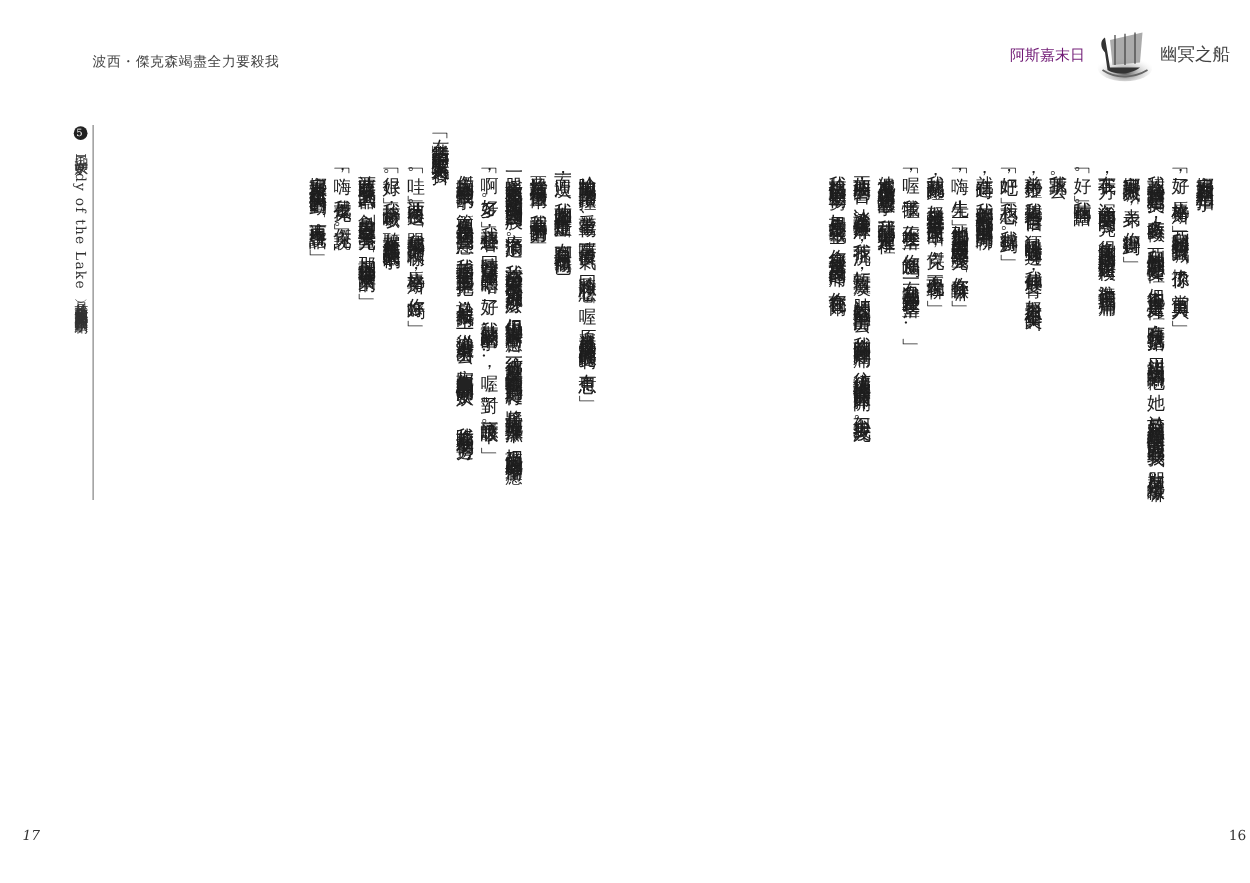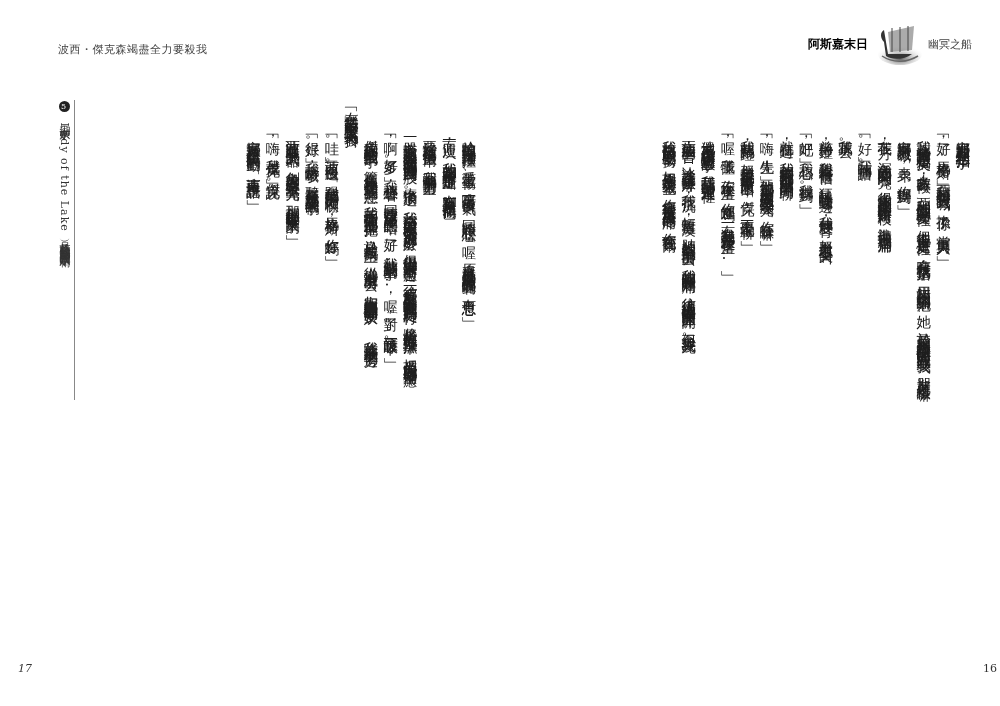--- a/index.html
+++ b/index.html
@@ -4,26 +4,26 @@
 <style>
   html, body { margin:0; padding:0; }
   body {
     width:1000px; height:706px; background:#ffffff; position:relative; overflow:hidden;
     font-family: "DejaVu Serif", "Liberation Serif", serif; color:#1e1e1e;
   }
   .page { position:absolute; top:0; height:706px; }
   .page-left { left:0; width:500px; }
   .page-right { left:500px; width:500px; }
   .running-head {
-    position:absolute; top:42px; font-size:11px; color:#444; letter-spacing:0.5px;
+    position:absolute; top:42px; font-size:11px; color:#444; letter-spacing:0.5px;margin-left:16px;
   }
   .running-head.left { left:58px; }
   .right-head { position:absolute; top:22px; left:308px; display:flex; align-items:center; gap:6px; }
-  .book-title { font-size:12px; font-weight:bold; color:#000000; }
-  .series-title { font-size:11px; color:#444; }
+  .book-title { font-size:12px; font-weight:normal; color:#701a75; }
+  .series-title { font-size:14px; color:#444; }
   .ship-logo { width:48px; height:44px; }
   .body-text {
     position:absolute; top:100px; height:540px;
     writing-mode: vertical-rl; font-size:14.4px; line-height:19.6px;
     letter-spacing:1.5px;
   }
   .body-text.left { right:22px; width:420px; }
   .body-text.right { right:28px; width:420px; }
   .para { margin:0; text-indent:2em; }
   .para.noindent { text-indent:2em; }

